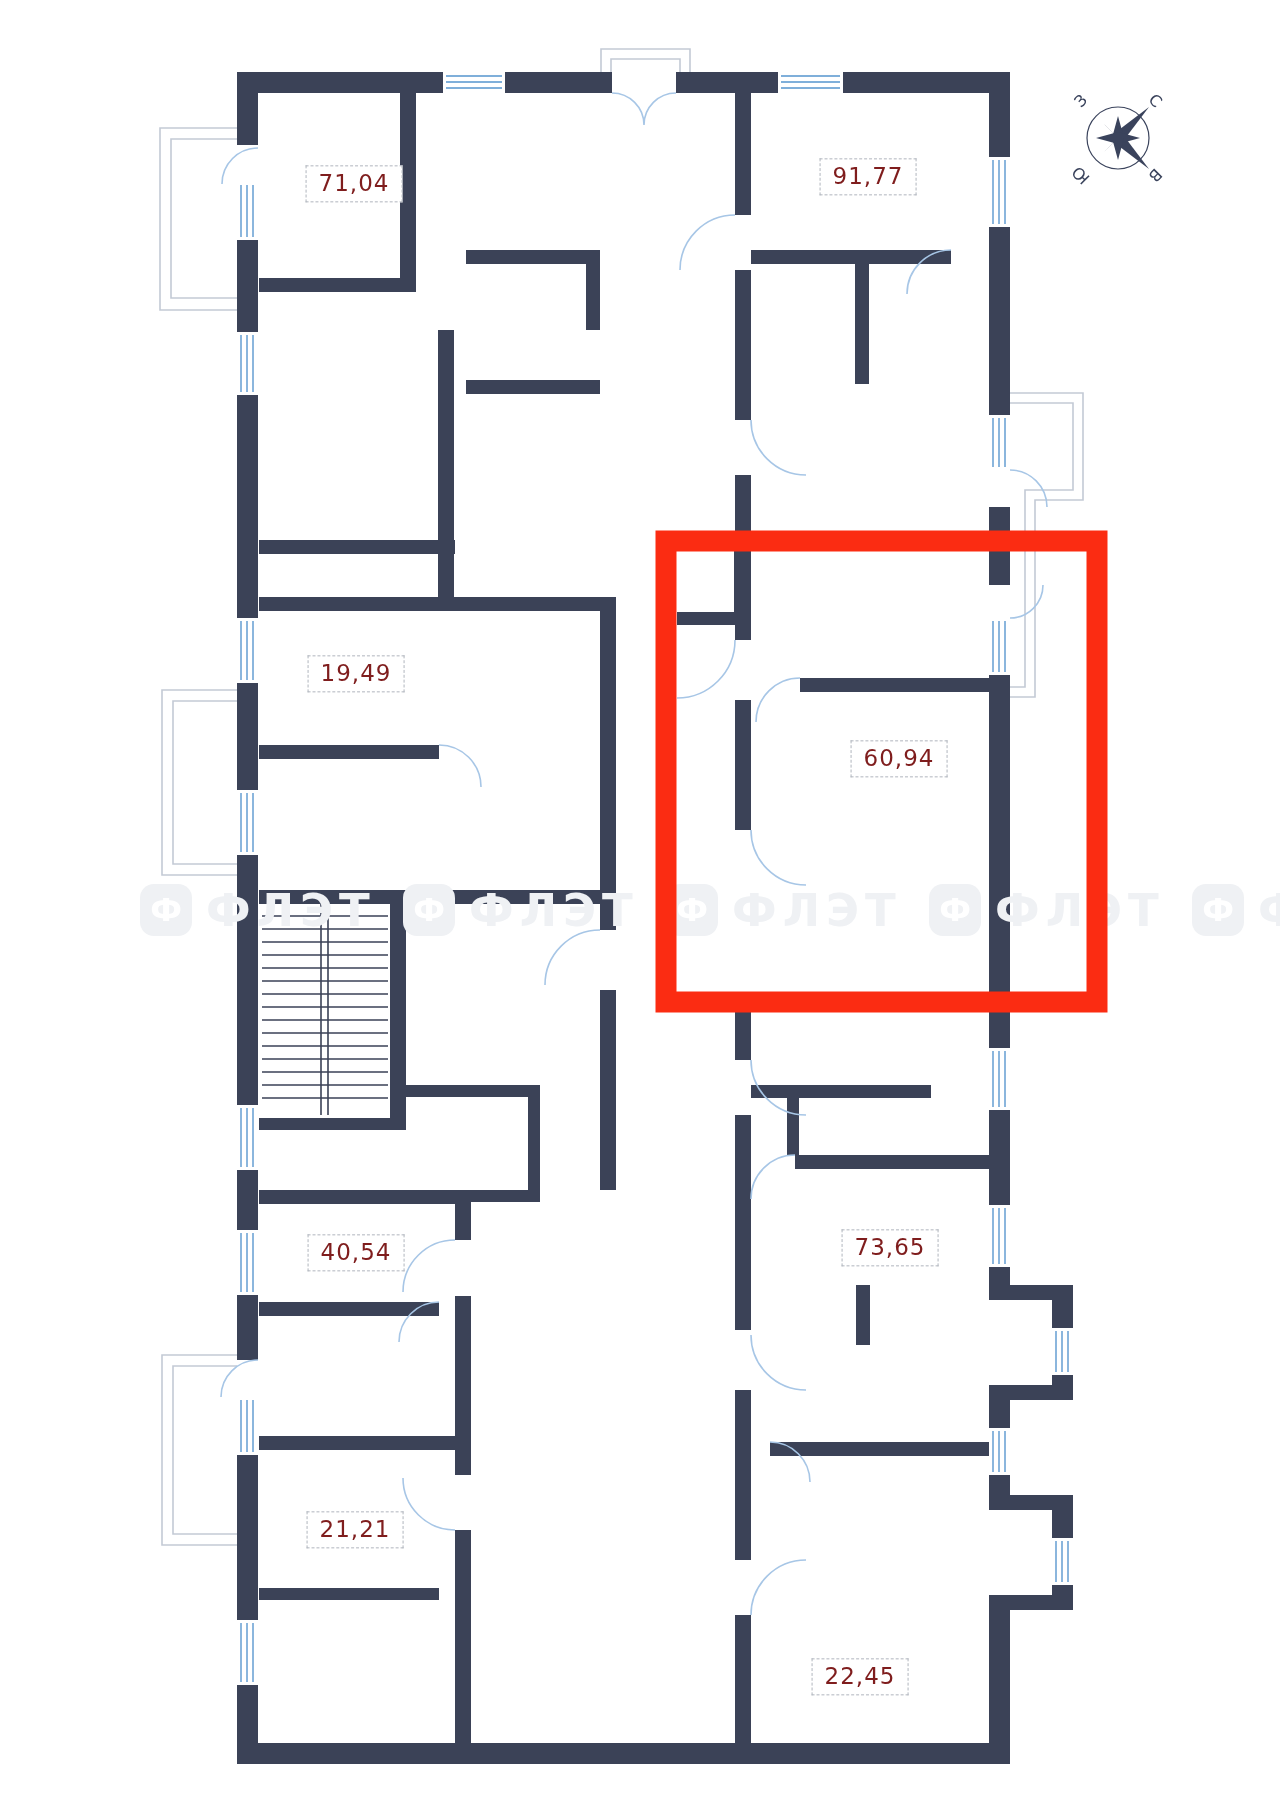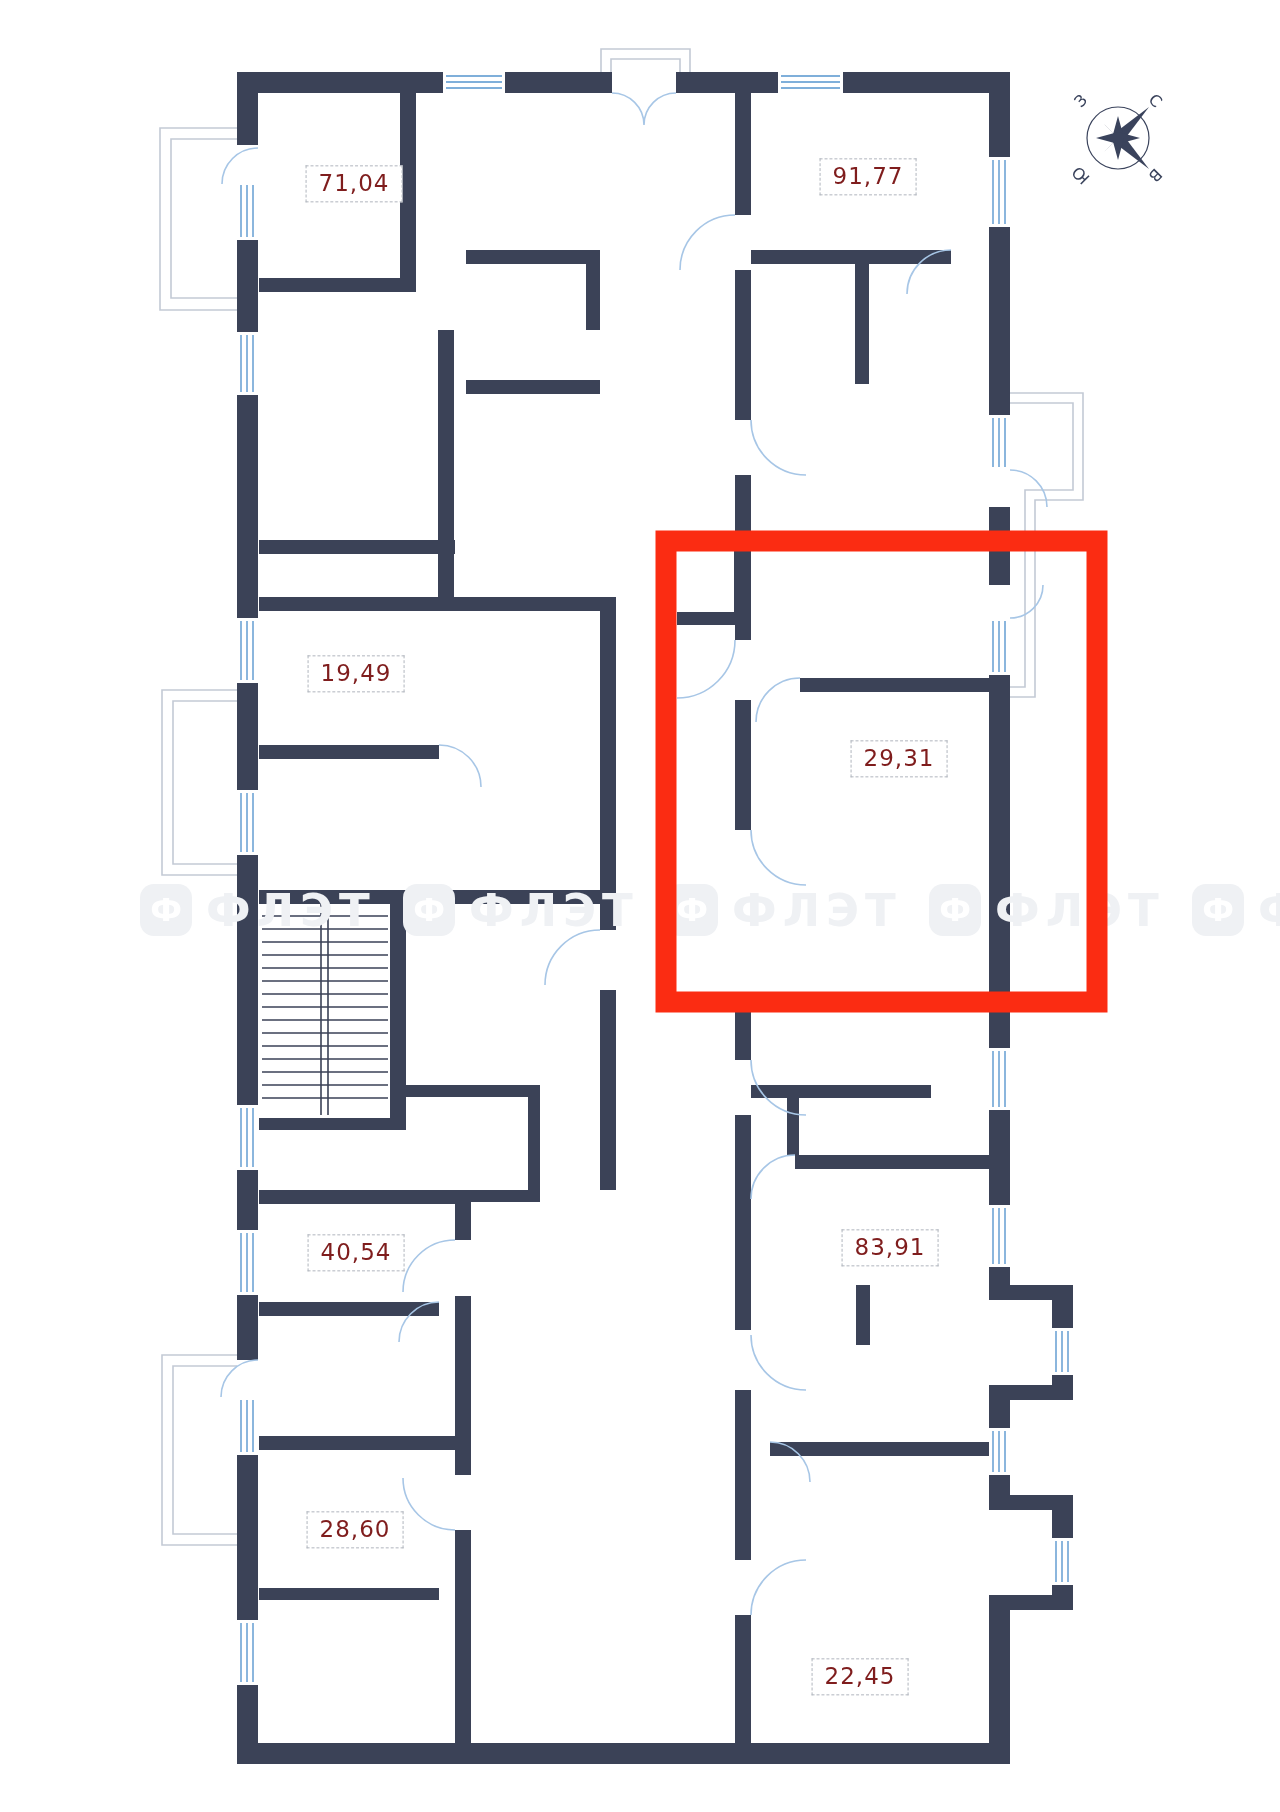--- a/index.html
+++ b/index.html
@@ -220,18 +220,18 @@
       <text x="1081" y="106" transform="rotate(-45 1081 101)">З</text>
       <text x="1081" y="180" transform="rotate(-135 1081 175)">Ю</text>
       <text x="1155" y="180" transform="rotate(135 1155 175)">В</text>
     </g>
   </g>
 </svg>
 
   <div class="area-label" style="left:354px;top:184px">71,04</div>
   <div class="area-label" style="left:868px;top:177px">91,77</div>
   <div class="area-label" style="left:356px;top:674px">19,49</div>
-  <div class="area-label" style="left:899px;top:759px">29,31</div>
+  <div class="area-label" style="left:899px;top:759px">60,94</div>
   <div class="area-label" style="left:356px;top:1253px">40,54</div>
-  <div class="area-label" style="left:890px;top:1248px">83,91</div>
-  <div class="area-label" style="left:355px;top:1530px">28,60</div>
+  <div class="area-label" style="left:890px;top:1248px">73,65</div>
+  <div class="area-label" style="left:355px;top:1530px">21,21</div>
   <div class="area-label" style="left:860px;top:1677px">22,45</div>
 </div>
 
 </body></html>

